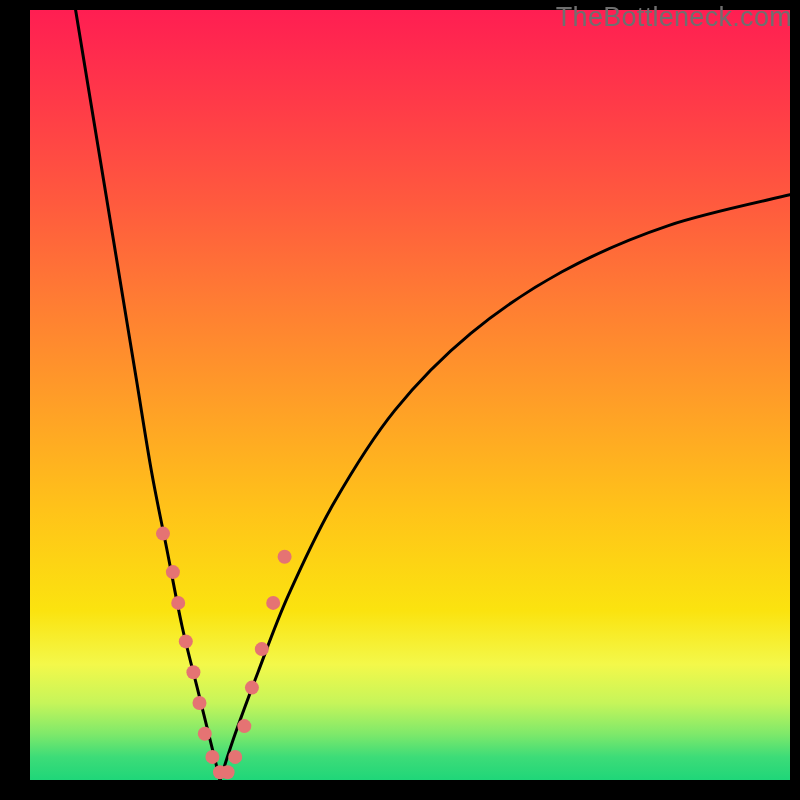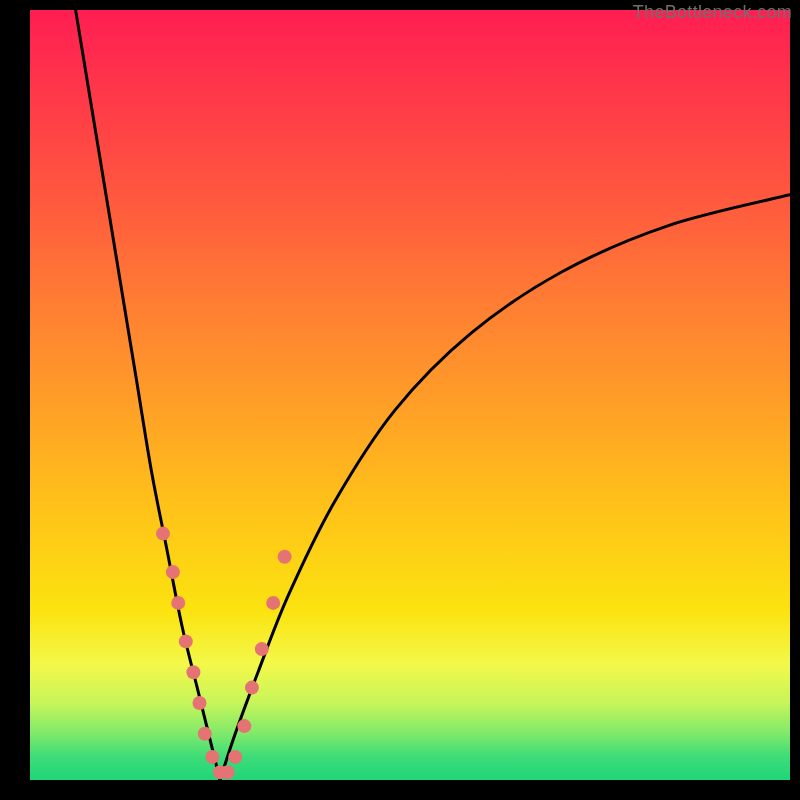--- a/index.html
+++ b/index.html
@@ -38,21 +38,21 @@
       #7fe96a 94%,
       #3ddc78 97%,
       #1fd679 100%
     );
   }
   .watermark {
     position: absolute;
     top: 2px;
     right: 8px;
     color: #6f6f6f;
-    font-size: 18px;
+    font-size: 27px;
     font-weight: 500;
     letter-spacing: 0.3px;
     user-select: none;
   }
   svg.curves {
     position: absolute;
     inset: 0;
     width: 100%;
     height: 100%;
   }

